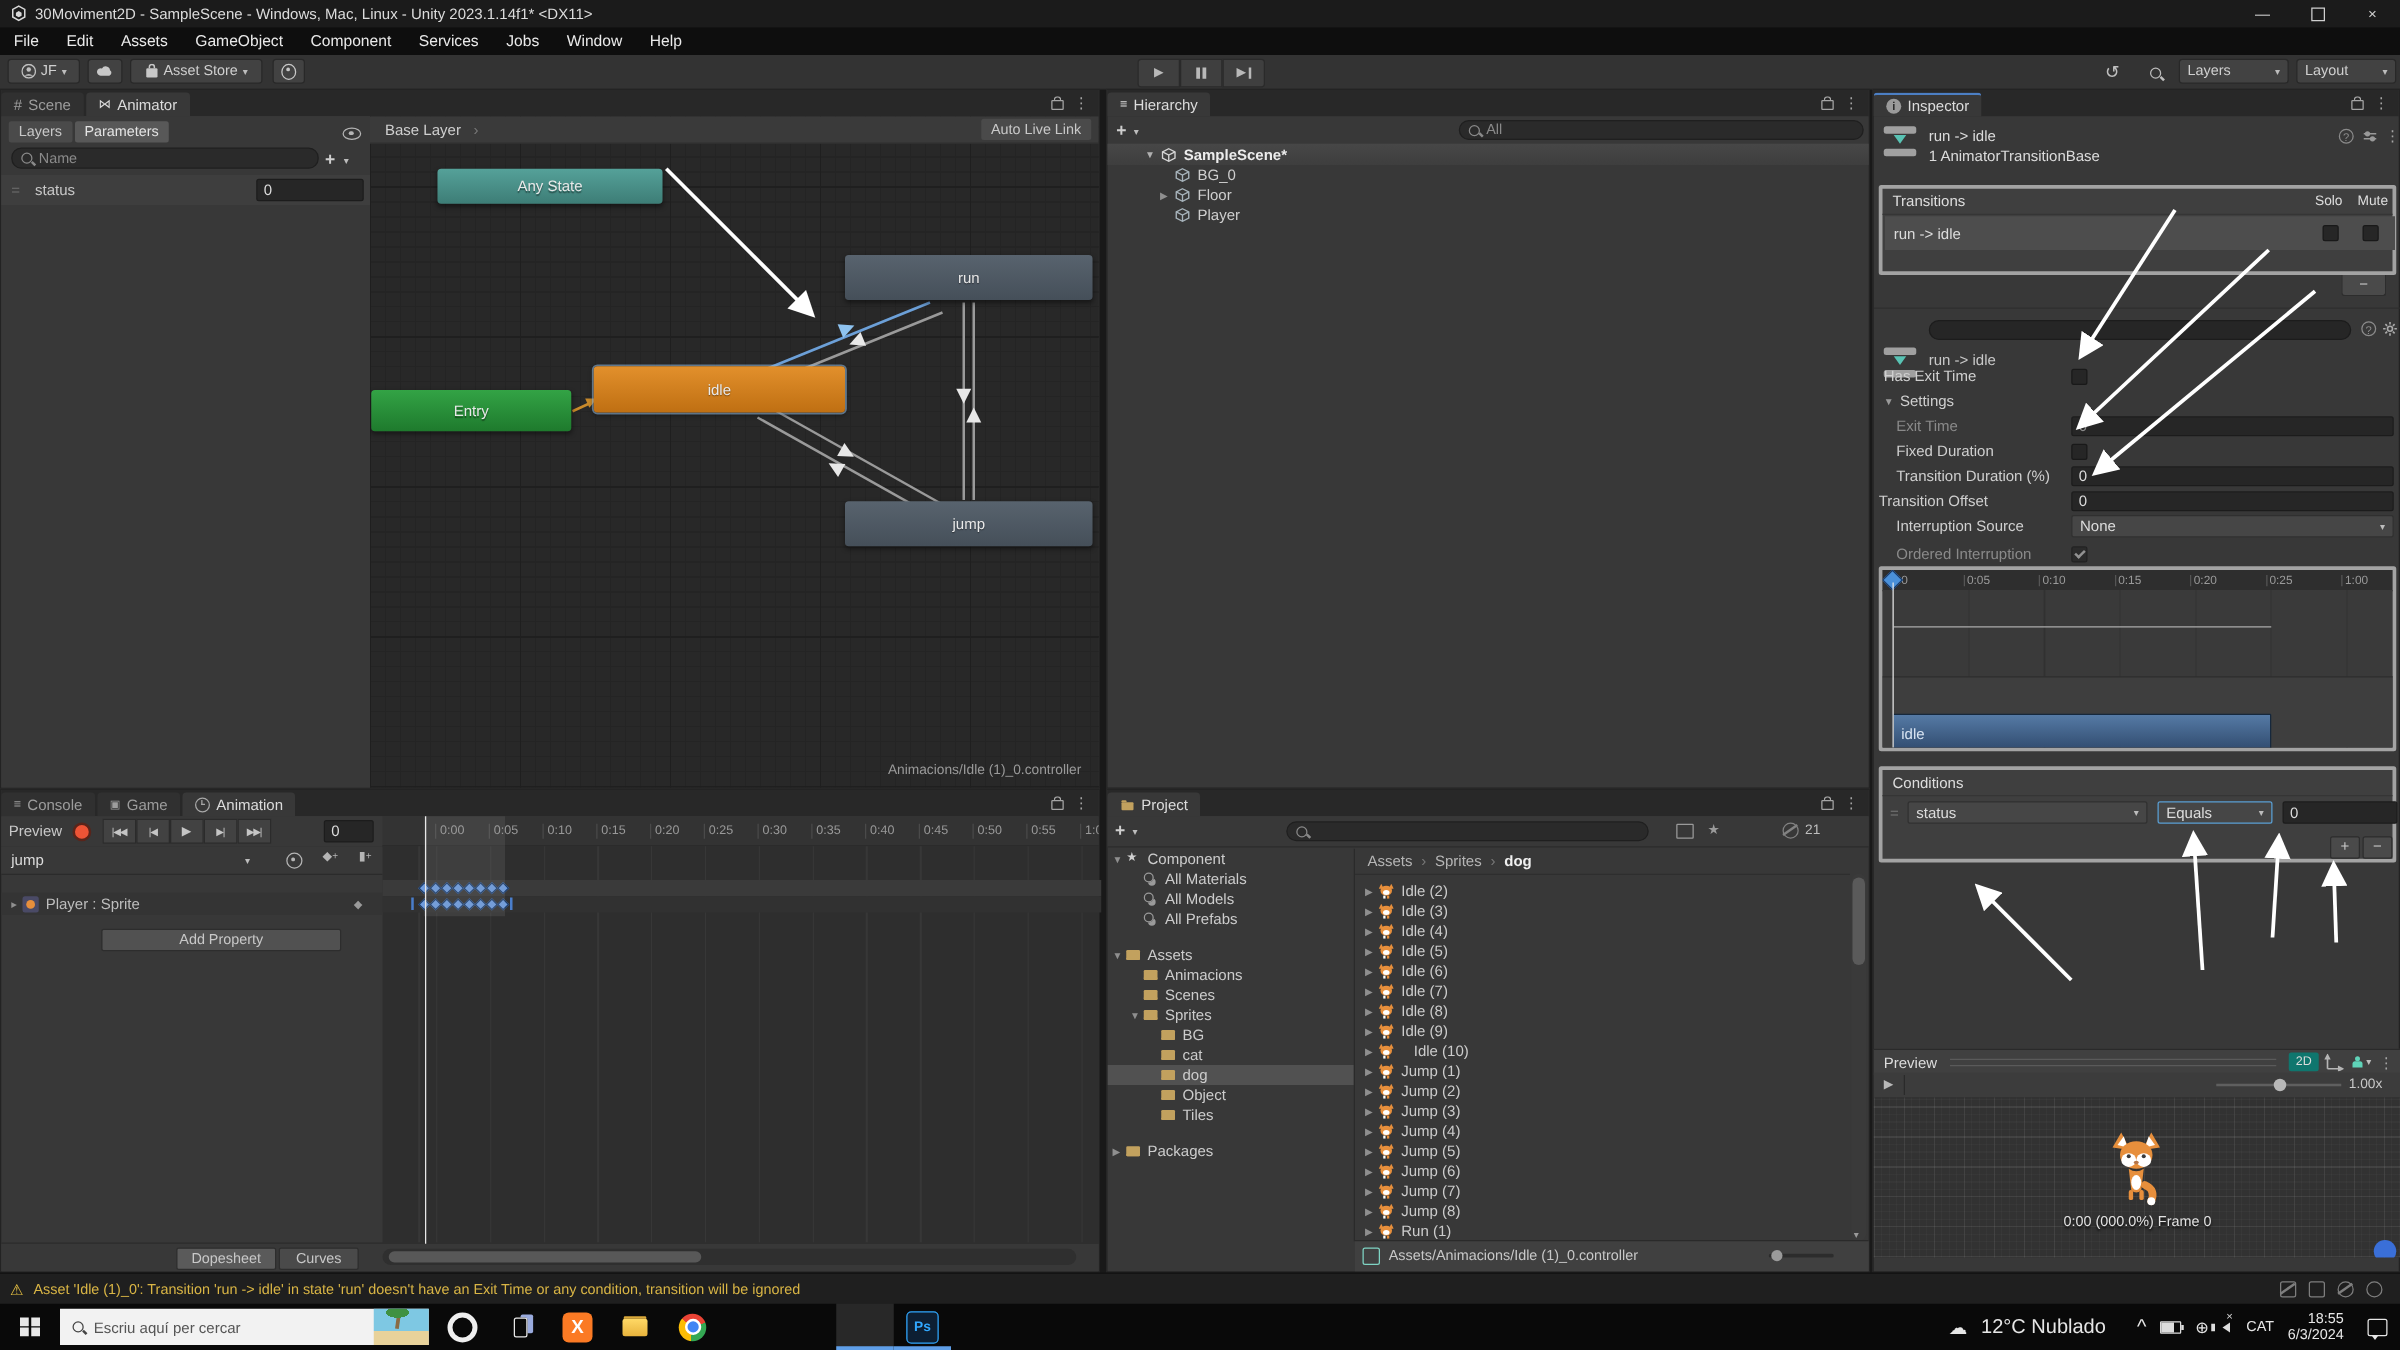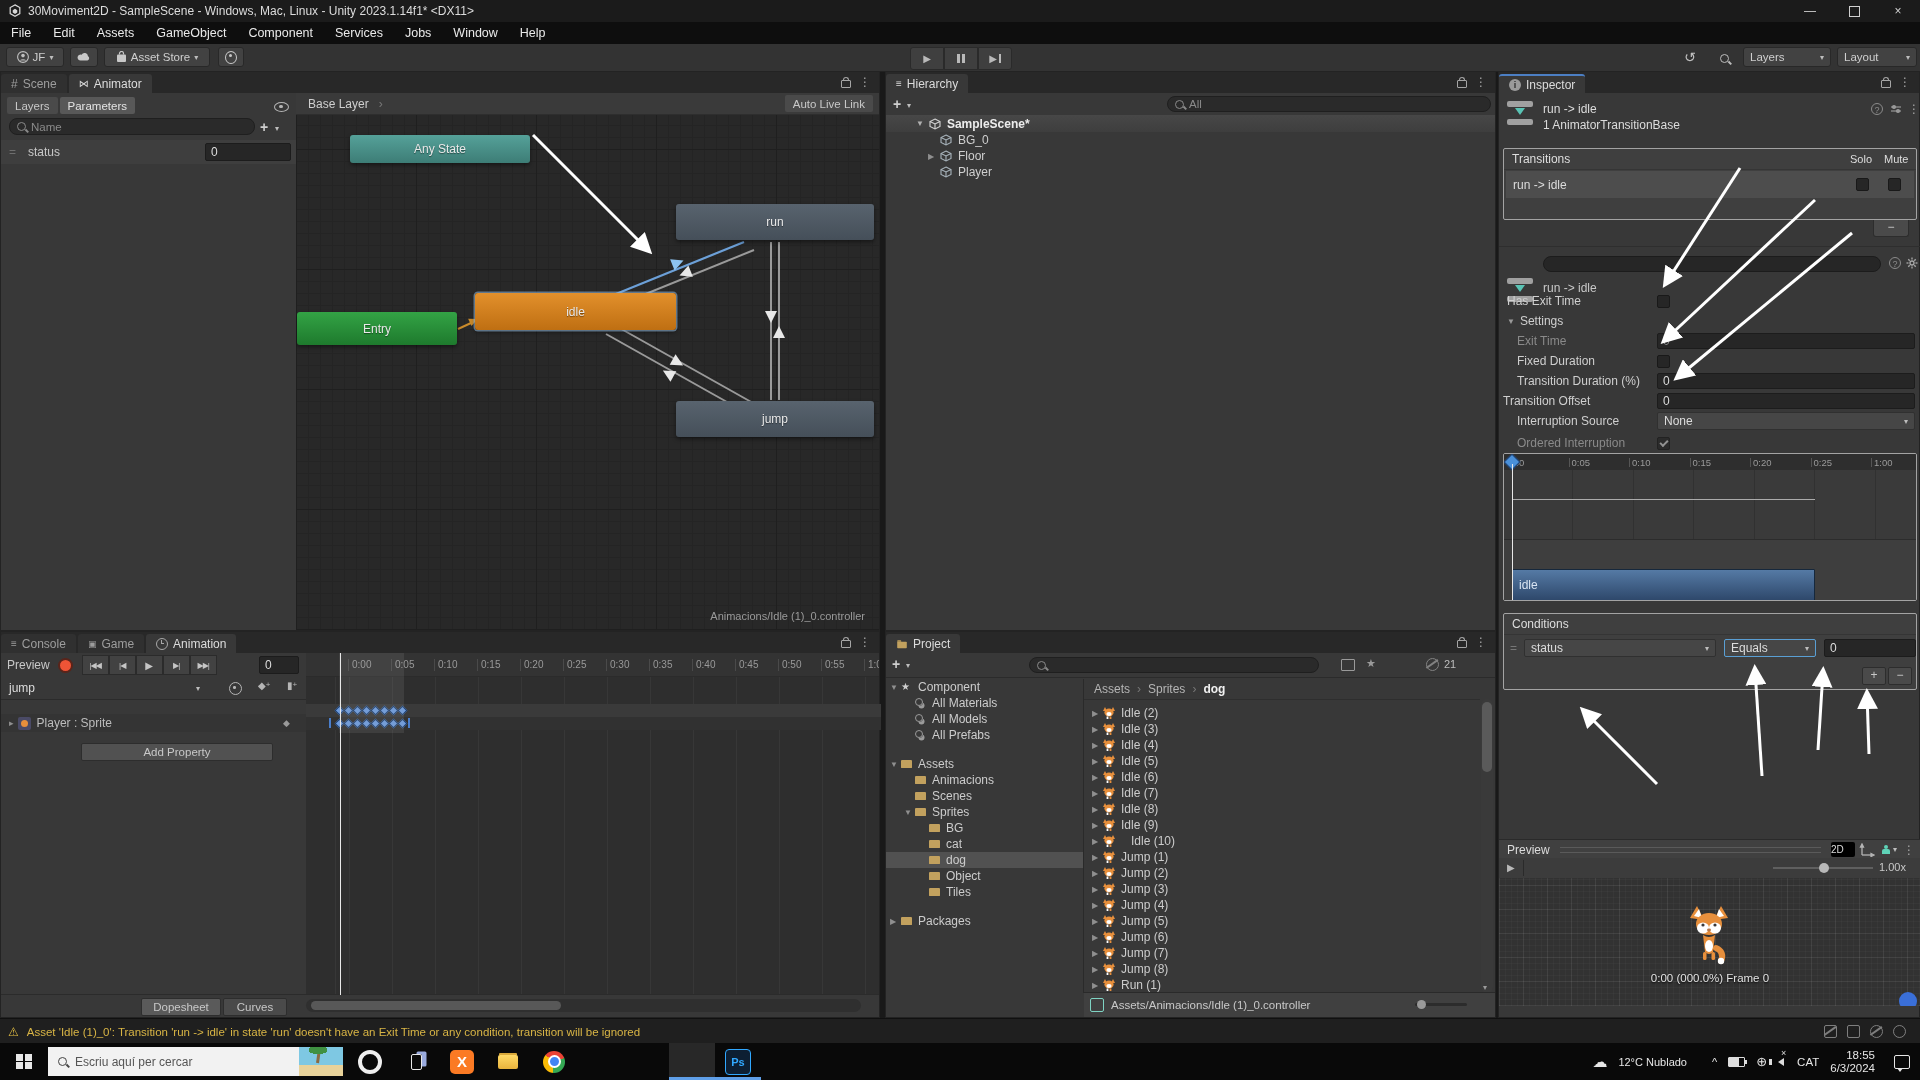--- a/index.html
+++ b/index.html
@@ -115,21 +115,21 @@
   .ptree-row[data-icon="search"] .t-ico::before{content:"";width:6px;height:6px;border:1.3px solid #9a9a9a;border-radius:50%;box-shadow:2.5px 3.5px 0 -1px #9a9a9a;display:block;margin-top:-2px}
   #pj-right{position:absolute;left:198px;top:47px;right:15px;bottom:24px;overflow:hidden}
   #pj-breadcrumb{height:20px;display:flex;align-items:center;border-bottom:1px solid #2e2e2e;color:#b5b5b5}
   .pfile-row{height:16px;display:flex;align-items:center;color:#cccccc}
   #pj-scroll{position:absolute;right:2px;top:67px;width:12px;bottom:24px;background:#3a3a3a;border-radius:6px}
   #pj-footer{position:absolute;left:198px;right:0;bottom:0;height:24px;background:#404040;border-top:1px solid #2a2a2a;display:flex;align-items:center}
 
   
   #panel-inspector{left:1498px;top:71px;width:422px;height:947px}
   #panel-inspector .tab.active{border-top:2px solid #4c7fc4;height:17px}
-  .ibox{position:absolute;left:4px;width:414px;background:#3f3f3f;border:1px solid #a3a3a3;border-radius:2px;box-sizing:border-box}
+  .ibox{position:absolute;left:4px;width:414px;background:#3f3f3f;border:3px solid #a3a3a3;border-radius:2px;box-sizing:border-box}
   .ibox-header{height:20px;display:flex;align-items:center;padding:0 8px;color:#dedede;border-bottom:1px solid #353535}
   .i-transition{position:relative;width:26px;height:24px}
   .i-transition::before,.i-transition::after{content:"";position:absolute;left:0;width:26px;height:6px;background:#a0a0a0;border-radius:2px}
   .i-transition::before{top:0}.i-transition::after{bottom:0}
   .i-transition span{position:absolute;left:8px;top:7px;width:0;height:0;border-left:5px solid transparent;border-right:5px solid transparent;border-top:7px solid #59c3b4}
   .frow{position:absolute;left:4px;width:414px;height:20px;display:flex;align-items:center}
   .flabel{color:#cfcfcf}
   .flabel.dis{color:#8a8a8a}
   .fctrl{position:absolute;left:154px;width:258px}
   #insp-ruler{display:flex;padding-left:4px;height:16px;background:#2e2e2e;border-bottom:1px solid #262626;align-items:center}
@@ -159,21 +159,21 @@
   .app[data-state="active"]{background:rgba(255,255,255,.13)}
   .glyph{width:24px;height:24px;display:flex;align-items:center;justify-content:center}
   .app[data-app="opera"] .glyph::before{content:"";width:16px;height:16px;border:4px solid #efefef;border-radius:50%}
   .app[data-app="widgets"] .glyph::before{content:"";width:9px;height:14px;border:1.6px solid #e8e8e8;border-radius:2px;box-shadow:5px -3px 0 -0.5px #9ad}
   .app[data-app="xampp"] .glyph{background:#fb7a24;border-radius:5px;color:#fff;font-weight:bold;font-size:15px}
   .app[data-app="explorer"] .glyph::before{content:"";width:20px;height:14px;background:linear-gradient(#ffd966,#e8b33c);border-radius:2px;box-shadow:0 -3px 0 -1px #d9a83a}
   .app[data-app="chrome"] .glyph::before{content:"";width:22px;height:22px;border-radius:50%;
       background:conic-gradient(from -50deg,#ea4335 0 33%,#34a853 0 66%,#fbbc05 0 100%);box-shadow:inset 0 0 0 0 #fff;position:absolute}
   .app[data-app="chrome"] .glyph::after{content:"";width:9px;height:9px;border-radius:50%;background:#4285f4;border:2.5px solid #fff;position:absolute}
   .app[data-app="photoshop"] .glyph{background:#0d1f33;border:1.6px solid #31a8ff;border-radius:4px;color:#31a8ff;font-weight:bold;font-size:11px}
-  .tray{color:#e6e6e6;font-size:11px}
+  .tray{color:#e6e6e6;font-size:16px}
   .i-battery{display:inline-block;width:15px;height:8px;border:1px solid #ddd;border-radius:1px;position:relative;background:linear-gradient(90deg,#ddd 0 70%,transparent 70%)}
   .i-battery::after{content:"";position:absolute;right:-3px;top:2px;width:2px;height:4px;background:#ddd}
   .i-speaker{display:inline-block;width:0;height:0;border-top:4px solid transparent;border-bottom:4px solid transparent;border-right:6px solid #ddd;position:relative}
   .i-speaker::before{content:"";position:absolute;left:-9px;top:-3px;width:3px;height:6px;background:#ddd}
   .i-comment{display:inline-block;width:14px;height:12px;border:1.4px solid #e6e6e6;border-radius:2px;position:relative}
   .i-comment::after{content:"";position:absolute;left:2px;bottom:-4px;border-left:3px solid transparent;border-right:3px solid transparent;border-top:4px solid #e6e6e6}
   .sb-ico{display:inline-block;width:11px;height:11px;border:1.2px solid #8f8f8f;border-radius:2px;position:relative;opacity:.85}
   .sb-ico.slash::after{content:"";position:absolute;left:-2px;top:4px;width:14px;height:1.5px;background:#8f8f8f;transform:rotate(-35deg)}
   .sb-ico.round{border-radius:50%}
   #annotations{position:absolute;left:0;top:0;width:1920px;height:1080px;pointer-events:none;z-index:60}
@@ -1030,21 +1030,21 @@
             <span>0</span>
           </div>
       </div>
       <div style="position:absolute;left:358px;top:53px;width:22px;height:16px;background:#4a4a4a;border:1px solid #2d2d2d;border-radius:2px;text-align:center;line-height:15px;color:#c8c8c8">+</div>
       <div style="position:absolute;left:384px;top:53px;width:22px;height:16px;background:#4a4a4a;border:1px solid #2d2d2d;border-radius:2px;text-align:center;line-height:15px;color:#c8c8c8">−</div>
     </div>
 
     <div id="preview-head">
       <span style="margin-left:8px;color:#dcdcdc">Preview</span>
       <span style="margin-left:10px;flex:1;height:4px;border-top:1px solid #5a5a5a;border-bottom:1px solid #5a5a5a;margin-right:10px"></span>
-      <div style="width:24px;height:15px;background:#000000;border-radius:2px;color:#dcdcdc;font-size:10px;text-align:left;line-height:15px;margin-right:4px">2D</div>
+      <div style="width:24px;height:15px;background:#0f766e;border-radius:2px;color:#dcdcdc;font-size:10px;text-align:center;line-height:15px;margin-right:4px">2D</div>
       <svg width="16" height="14" viewBox="0 0 16 14" style="margin-right:6px">
           <g stroke="#b5b5b5" stroke-width="1.3">
             <line x1="3" y1="12" x2="3" y2="3"></line>
             <line x1="3" y1="12" x2="13" y2="12"></line>
             <polygon points="3,1 1.5,4 4.5,4" fill="#b5b5b5"></polygon>
             <polygon points="15,12 12,10.5 12,13.5" fill="#b5b5b5"></polygon>
           </g>
         </svg>
       <span style="width:10px;height:10px;display:inline-block;position:relative;margin-right:2px">
           <span style="position:absolute;left:3px;top:0;width:4px;height:4px;background:#5fd3b8;border-radius:50%"></span>

